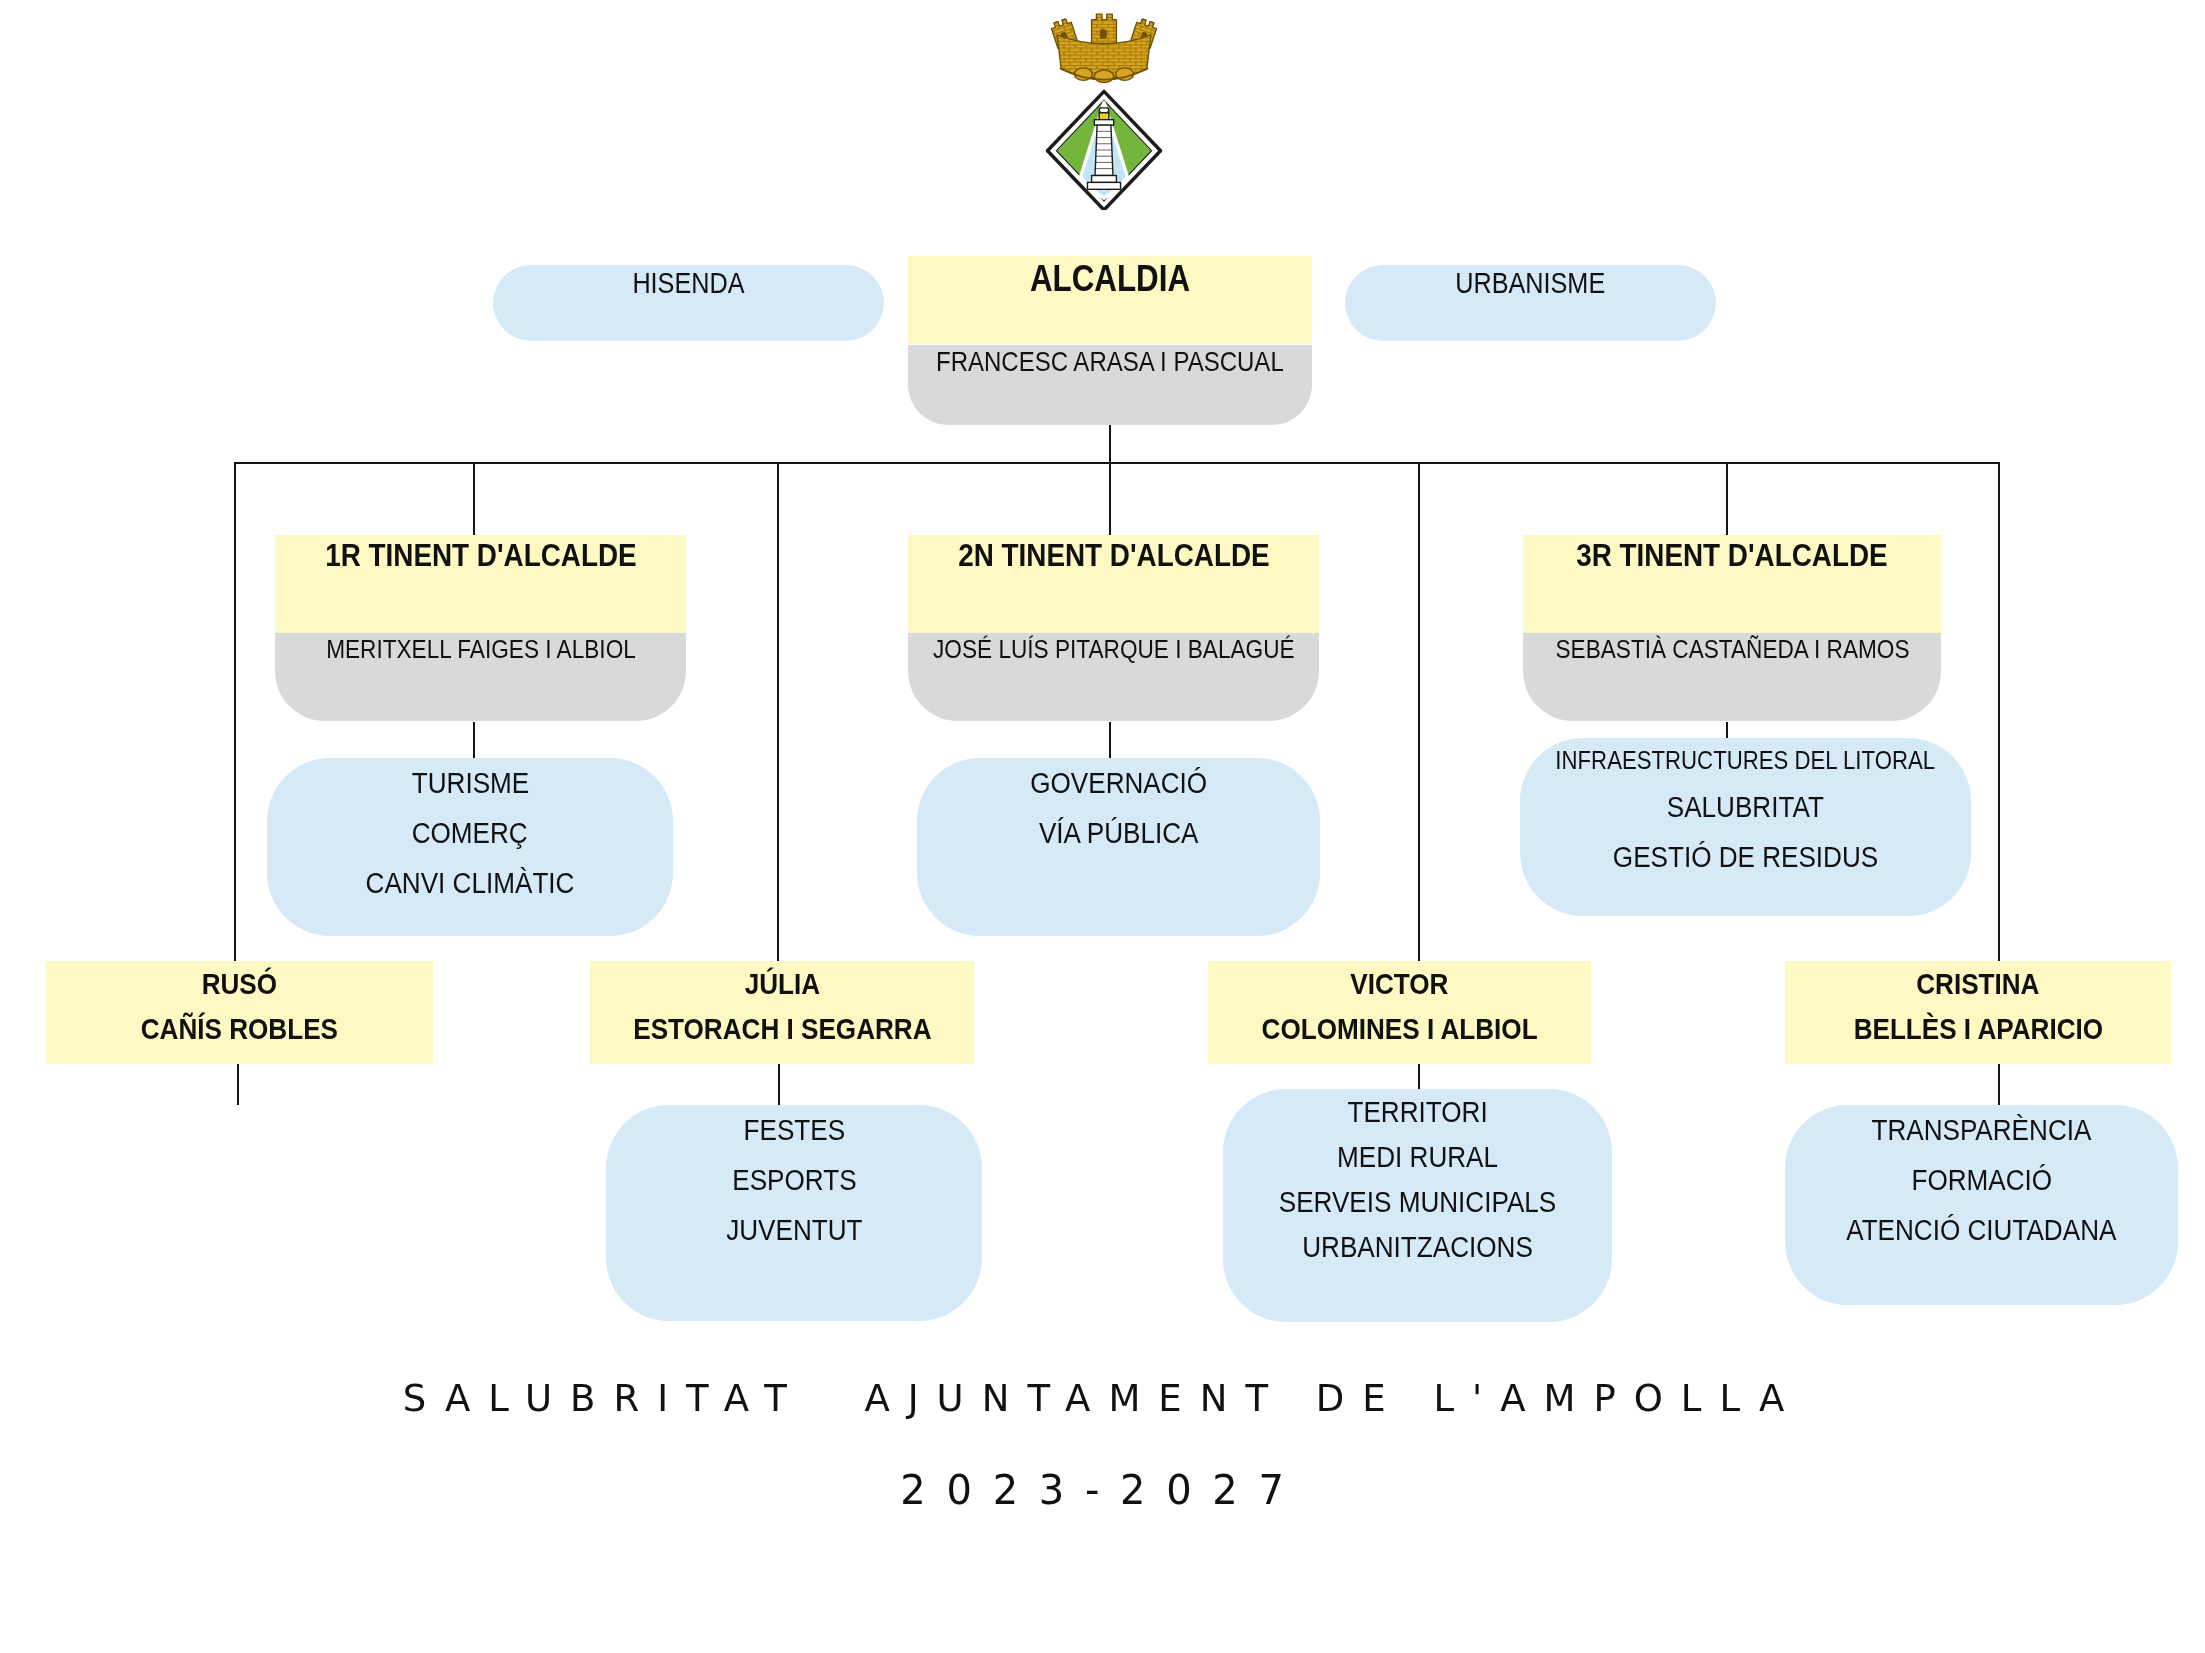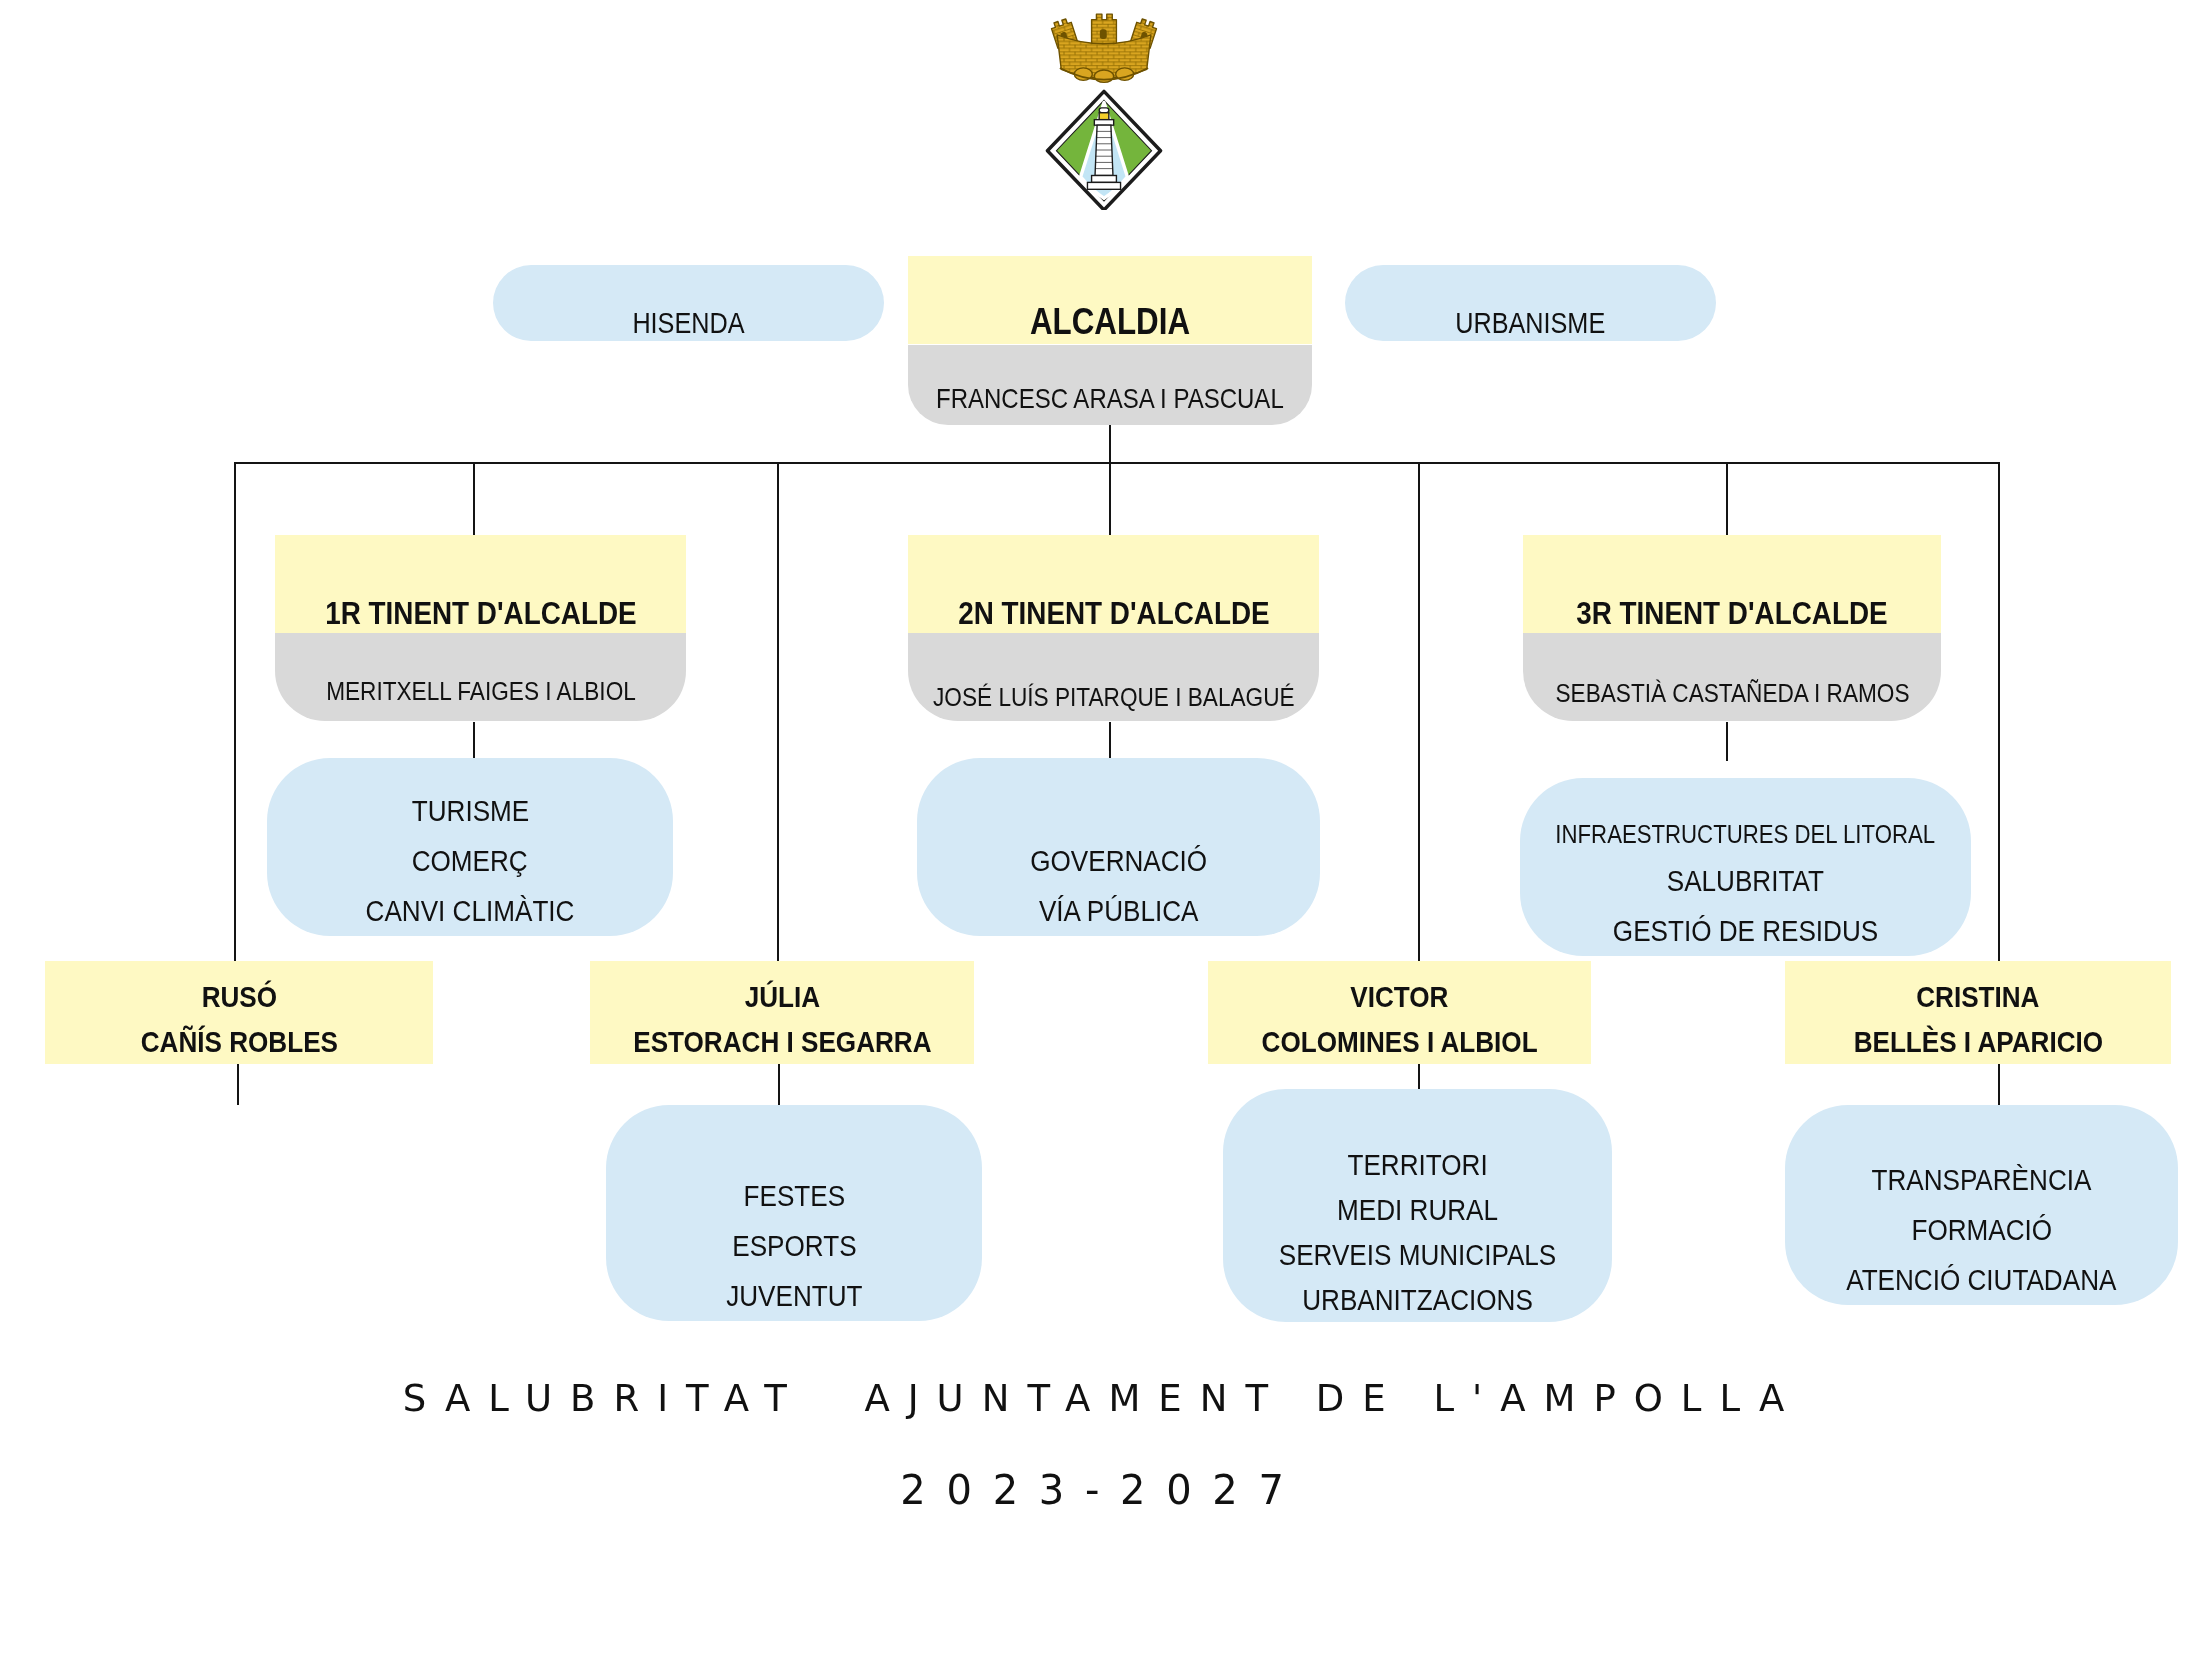--- a/index.html
+++ b/index.html
@@ -8,21 +8,21 @@
     position:relative;
     width:2205px;height:1654px;
     background:#ffffff;
     font-family:"Liberation Sans","DejaVu Sans",sans-serif;
     color:#111111;
     overflow:hidden;
   }
   .box{
     position:absolute;box-sizing:border-box;
     display:flex;flex-direction:column;
-    align-items:center;justify-content:flex-end;
+    align-items:center;justify-content:flex-start;
     text-align:center;line-height:1.25;
   }
   .green{background:#fef9c3;font-weight:700;}
   .pill{background:#d5e9f6;border-radius:41px;font-size:29px;font-weight:400;}
   .grayname{background:#d9d9d9;font-weight:400;}
   .bluebox{background:#d5e9f6;border-radius:63px;font-weight:400;}
   .cx{display:block;transform:scaleX(.87);transform-origin:50% 50%;white-space:nowrap;}
   .ttl{font-size:32px;}
   .nm{font-size:26px;}
   .area{font-size:30px;line-height:50px;}
@@ -145,21 +145,21 @@
     <span class="cx area">GOVERNACIÓ</span>
     <span class="cx area">VÍA PÚBLICA</span>
   </div>
 
   <div class="box green ttl" style="left:1523px;top:535px;width:418px;height:98px;">
     <span class="cx">3R TINENT D'ALCALDE</span>
   </div>
   <div class="box grayname nm" style="left:1523px;top:633px;width:418px;height:88px;border-radius:0 0 50px 50px;padding-bottom:12px;">
     <span class="cx">SEBASTIÀ CASTAÑEDA I RAMOS</span>
   </div>
-  <div class="box bluebox" style="left:1520px;top:778px;width:451px;height:178px;">
+  <div class="box bluebox" style="left:1520px;top:738px;width:451px;height:178px;">
     <span class="cx area-sm">INFRAESTRUCTURES DEL LITORAL</span>
     <span class="cx area">SALUBRITAT</span>
     <span class="cx area">GESTIÓ DE RESIDUS</span>
   </div>
 
   <div class="box green" style="left:45px;top:961px;width:388px;height:103px;">
     <span class="cx r2nm">RUSÓ</span>
     <span class="cx r2nm">CAÑÍS ROBLES</span>
   </div>
 

